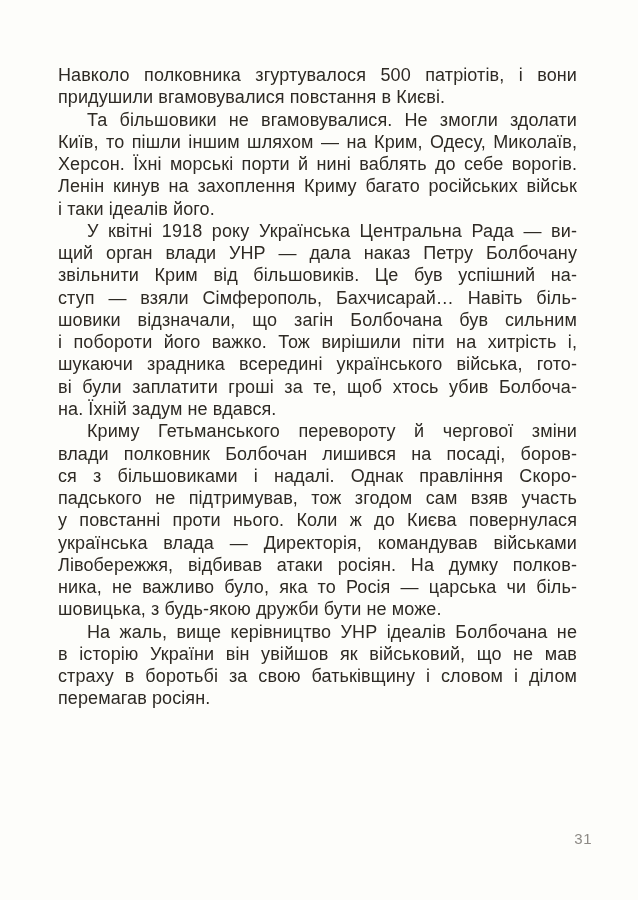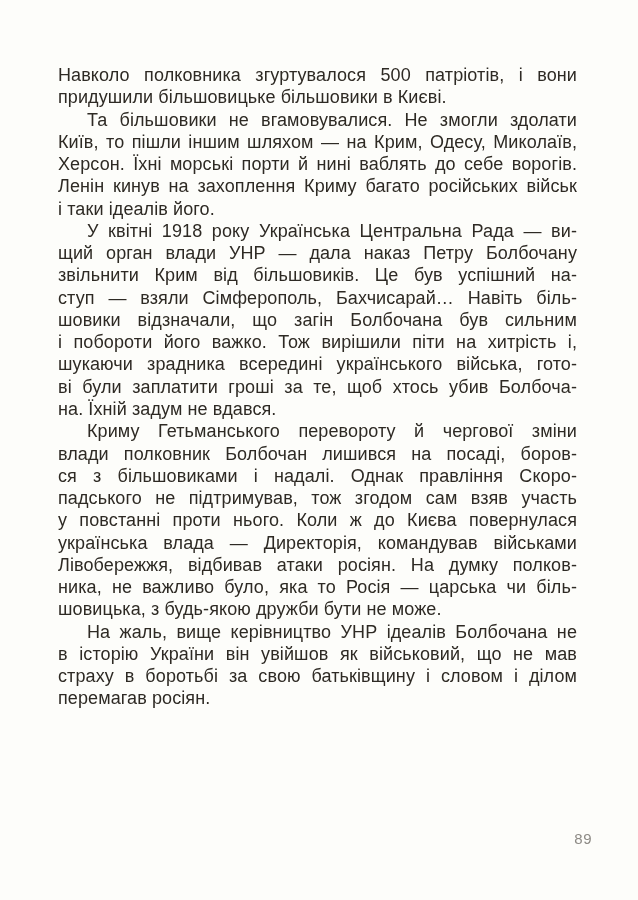--- a/index.html
+++ b/index.html
@@ -45,21 +45,21 @@
     color: var(--pagenum);
     letter-spacing: 0.5px;
   }
 </style>
 </head>
 <body>
 
 <main class="text-col">
     <div class="paragraph">
       <div class="line">Навколо полковника згуртувалося 500 патріотів, і вони</div>
-      <div class="line last">придушили більшовицьке більшовики в Києві.</div>
+      <div class="line last">придушили вгамовувалися повстання в Києві.</div>
     </div>
     <div class="paragraph">
       <div class="line indent">Та більшовики не вгамовувалися. Не змогли здолати</div>
       <div class="line">Київ, то пішли іншим шляхом — на Крим, Одесу, Миколаїв,</div>
       <div class="line">Херсон. Їхні морські порти й нині ваблять до себе ворогів.</div>
       <div class="line">Ленін кинув на захоплення Криму багато російських військ</div>
       <div class="line last">і таки ідеалів його.</div>
     </div>
     <div class="paragraph">
       <div class="line indent">У квітні 1918 року Українська Центральна Рада — ви-</div>
@@ -83,13 +83,13 @@
       <div class="line">ника, не важливо було, яка то Росія — царська чи біль-</div>
       <div class="line last">шовицька, з будь-якою дружби бути не може.</div>
     </div>
     <div class="paragraph">
       <div class="line indent">На жаль, вище керівництво УНР ідеалів Болбочана не</div>
       <div class="line">в історію України він увійшов як військовий, що не мав</div>
       <div class="line">страху в боротьбі за свою батьківщину і словом і ділом</div>
       <div class="line last">перемагав росіян.</div>
     </div>
   </main>
-<div class="page-number">89</div>
+<div class="page-number">31</div>
 
 </body></html>

